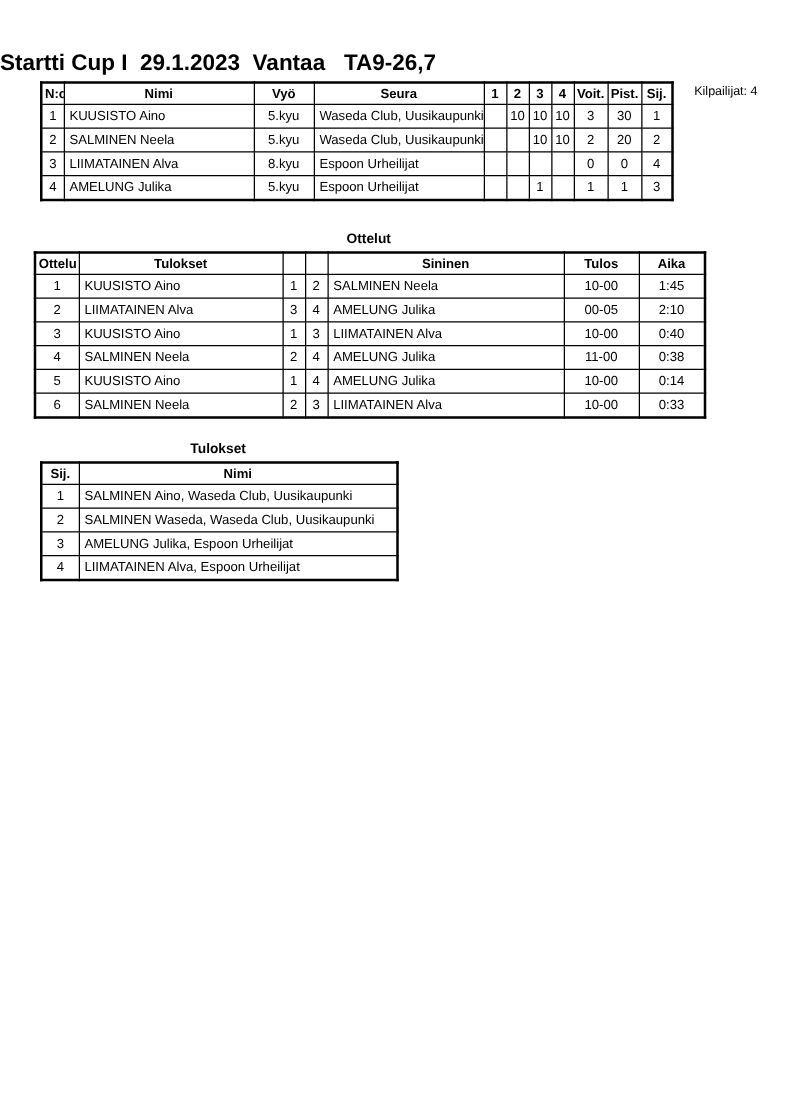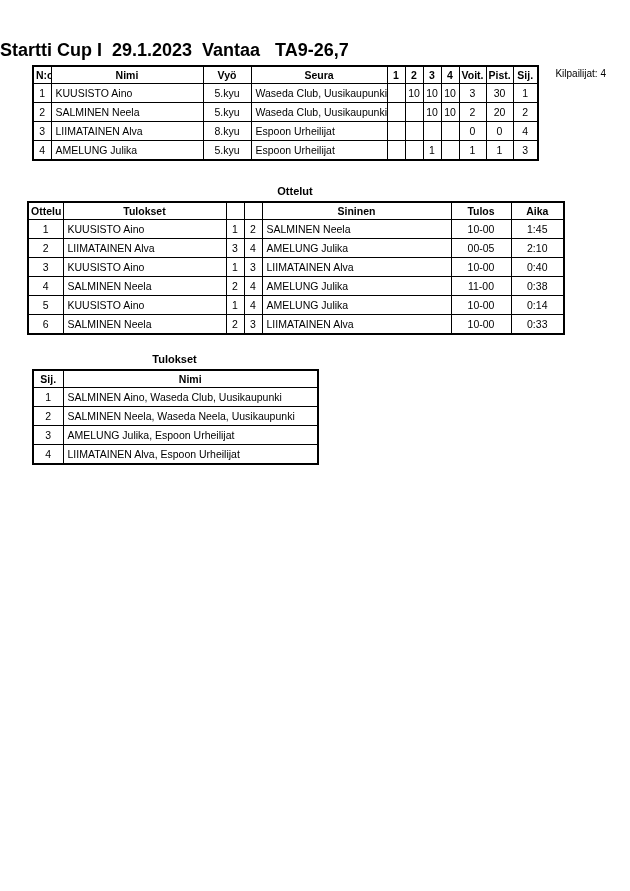--- a/index.html
+++ b/index.html
@@ -235,21 +235,21 @@
         <th>Nimi</th>
       </tr>
     </thead>
     <tbody>
       <tr>
         <td class="c">1</td>
         <td class="l">SALMINEN Aino, Waseda Club, Uusikaupunki</td>
       </tr>
       <tr>
         <td class="c">2</td>
-        <td class="l">SALMINEN Neela, Waseda Neela, Uusikaupunki</td>
+        <td class="l">SALMINEN Waseda, Waseda Club, Uusikaupunki</td>
       </tr>
       <tr>
         <td class="c">3</td>
         <td class="l">AMELUNG Julika, Espoon Urheilijat</td>
       </tr>
       <tr>
         <td class="c">4</td>
         <td class="l">LIIMATAINEN Alva, Espoon Urheilijat</td>
       </tr>
     </tbody>

